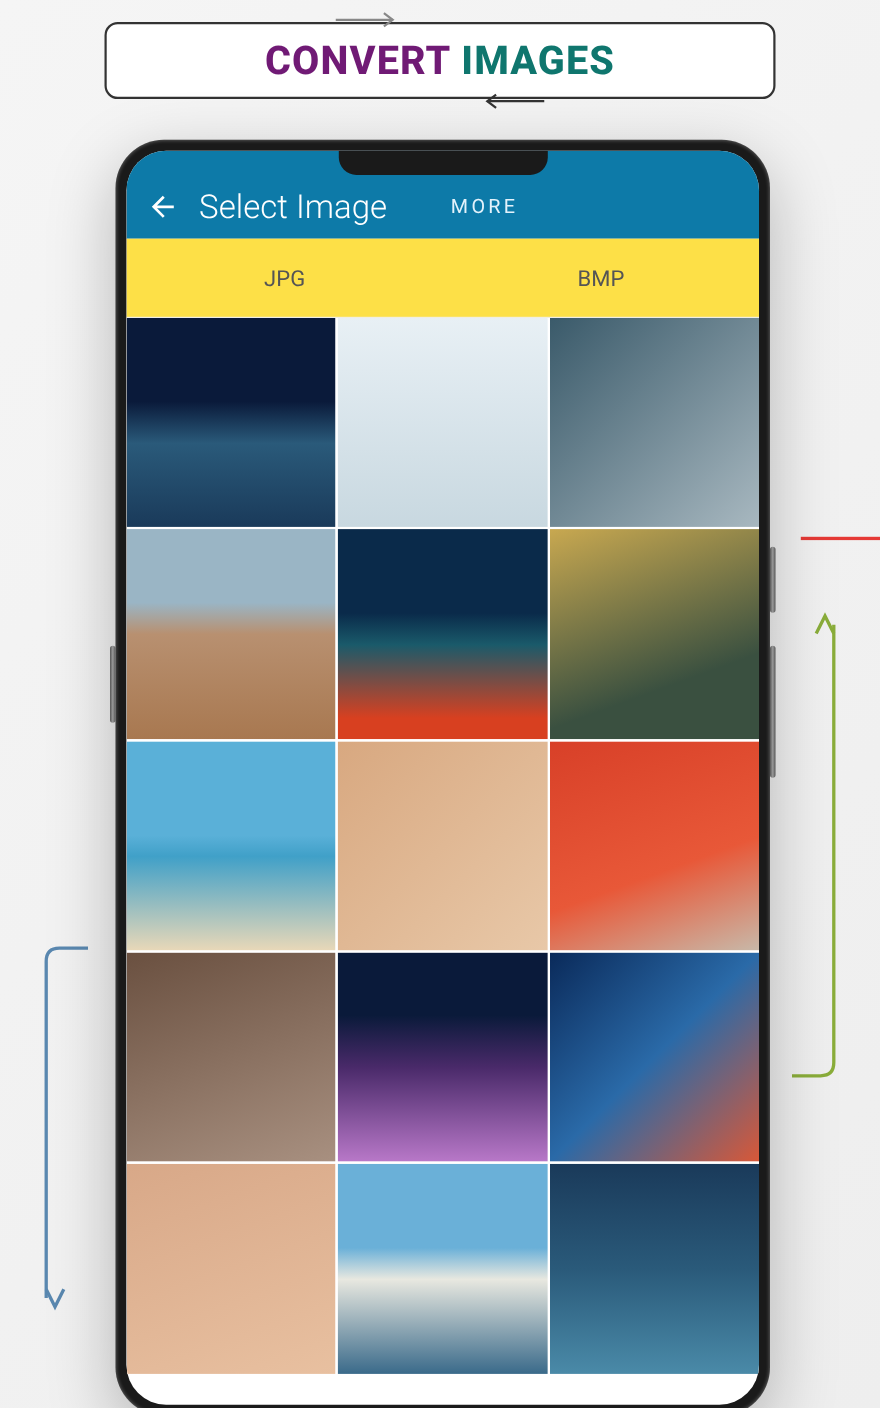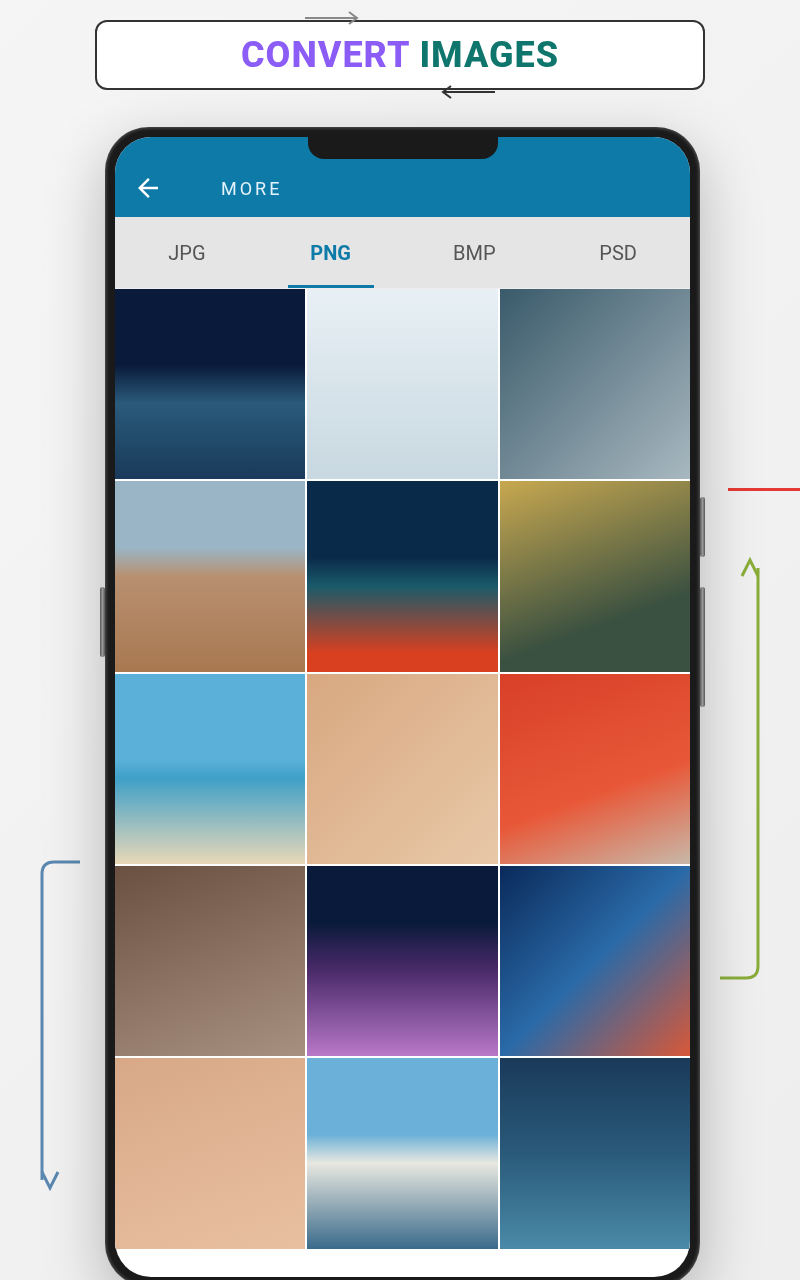--- a/index.html
+++ b/index.html
@@ -23,21 +23,21 @@
   border-radius: 12px;
   padding: 12px 0;
   text-align: center;
   background: #fff;
 }
 .banner-text {
   font-size: 36px;
   font-weight: 800;
   letter-spacing: 1px;
 }
-.banner-text .dark { color: #8b5cf6; }
+.banner-text .dark { color: #701a75; }
 .banner-text .light { color: #0f766e; }
 .banner-arrow-top {
   position: absolute;
   top: -10px;
   left: 210px;
   color: #888;
 }
 .banner-arrow-bot {
   position: absolute;
   bottom: -10px;
@@ -95,21 +95,21 @@
   gap: 18px;
 }
 .back-btn { color: #fff; display: flex; align-items: center; cursor: pointer; }
 .appbar-title { color: #fff; font-size: 30px; font-weight: 300; }
 .appbar-more { color: #e3f2fb; font-size: 18px; letter-spacing: 3px; margin-left: 40px; cursor: pointer; }
 
 
 .tabs {
   display: flex;
   height: 72px;
-  background: #e5e5e5;
+  background: #fde047;
   border-bottom: 1px solid #eee;
 }
 .tab {
   flex: 1;
   display: flex;
   align-items: center;
   justify-content: center;
   font-size: 20px;
   color: #555;
   cursor: pointer;
@@ -200,28 +200,27 @@
   <div class="side-btn l1"></div>
   <div class="phone-inner">
     <div class="notch"></div>
 
     <div class="appbar">
       <div class="back-btn">
         <svg width="30" height="30" viewBox="0 0 24 24">
           <path d="M20 11H7.8l5.6-5.6L12 4l-8 8 8 8 1.4-1.4L7.8 13H20z" fill="#fff"></path>
         </svg>
       </div>
+      <div class="appbar-title">Select Image</div>
       <div class="appbar-more">MORE</div>
     </div>
 
     <div class="tabs">
       <div class="tab">JPG</div>
-      <div class="tab active">PNG</div>
       <div class="tab">BMP</div>
-      <div class="tab">PSD</div>
     </div>
 
     <div class="grid">
       <div class="thumb t1">
           <div class="thumb-fill"></div>
         </div>
       <div class="thumb t2">
           <div class="thumb-fill"></div>
         </div>
       <div class="thumb t3">

